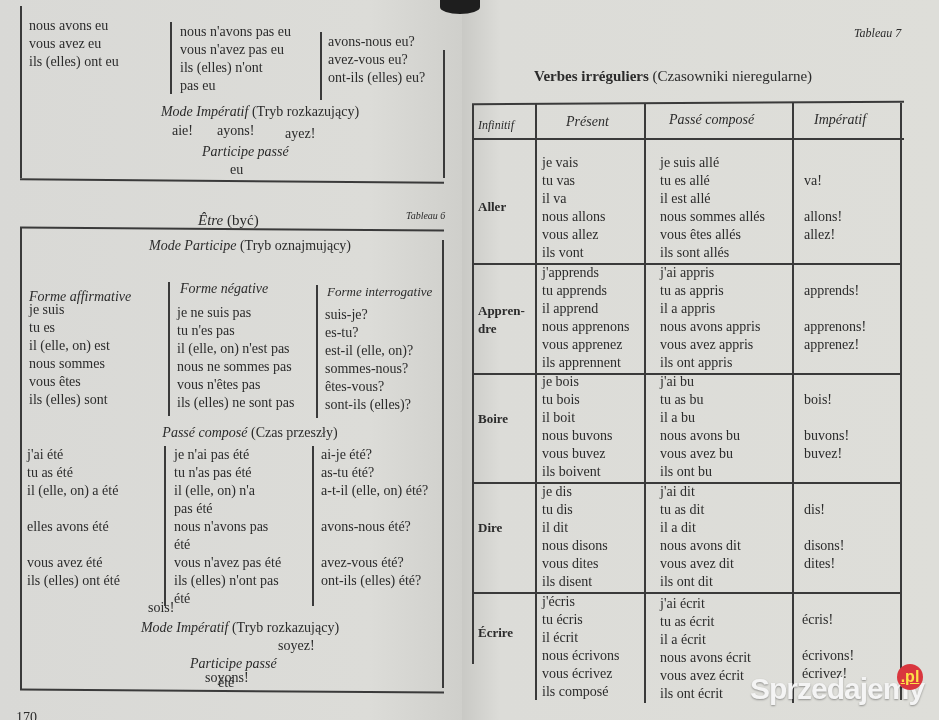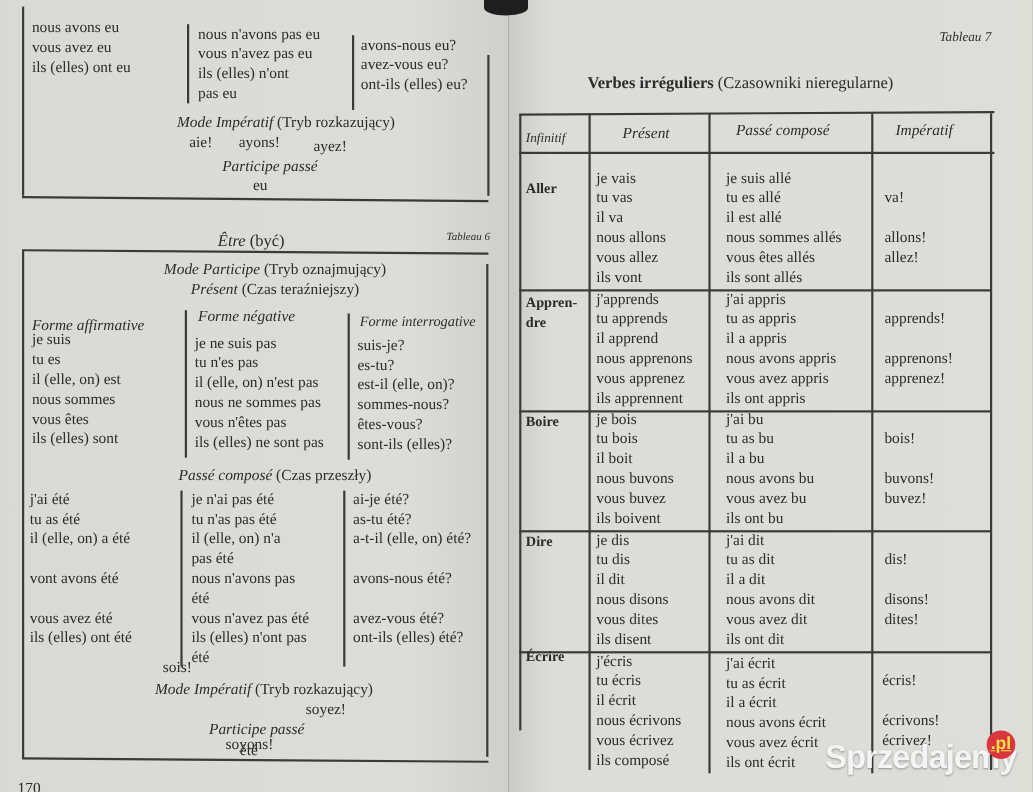--- a/index.html
+++ b/index.html
@@ -10,21 +10,21 @@
     color:#2b2b2b;
   }
   .page { position:absolute; top:0; height:720px; overflow:hidden; }
   .page-left { left:0; width:462px; background:linear-gradient(90deg,#d9d9d6 0%,#dcdcd8 80%,#cfcfcb 100%); }
   .page-right { left:462px; width:477px; background:linear-gradient(90deg,#c9c9c5 0%,#dcdcd8 8%,#deded9 100%); }
   .spine-shadow { position:absolute; left:440px; top:0; width:40px; height:14px; background:#1e1e1e; border-radius:0 0 60% 60%; }
   .abs { position:absolute; white-space:nowrap; }
   .vline { position:absolute; width:1.5px; background:#3a3a3a; }
   .hline { position:absolute; height:1.5px; background:#3a3a3a; }
   .it { font-style:italic; }
-  .b { font-weight:bold; }
+  .b { font-weight:bold;margin-top:36px; }
   .lines div { height:18px; line-height:18px; font-size:14px; }
   .sm { font-size:13px; }
   .center { text-align:center; }
   .watermark {
     position:absolute; left:750px; top:672px; font-family:"Liberation Sans", sans-serif;
     font-weight:bold; font-size:30px; color:#f4f4f4; letter-spacing:-1px;
     text-shadow:0 1px 2px rgba(0,0,0,0.35);
   }
   .wm-badge {
     position:absolute; left:897px; top:664px; width:26px; height:26px; border-radius:50%;
@@ -78,24 +78,20 @@
 
   <div class="hline" style="left:20px;top:228px;width:424px;transform:rotate(0.4deg);"></div>
   <div class="vline" style="left:20px;top:228px;height:462px;"></div>
   <div class="vline" style="left:442px;top:240px;height:448px;"></div>
   <div class="hline" style="left:20px;top:690px;width:424px;transform:rotate(0.4deg);"></div>
 
   <div class="abs center" style="left:120px;top:238px;width:260px;font-size:14px;">
     <span class="it">Mode Participe</span>
     <span>(Tryb oznajmujący)</span>
   </div>
-  <div class="abs center" style="left:140px;top:256px;width:220px;font-size:14px;">
-    <span class="it">Présent</span>
-    <span>(Czas teraźniejszy)</span>
-  </div>
 
   <div class="abs it" style="left:29px;top:289px;font-size:14px;">Forme affirmative</div>
   <div class="abs it" style="left:180px;top:281px;font-size:14px;">Forme négative</div>
   <div class="abs it" style="left:327px;top:284px;font-size:13px;">Forme interrogative</div>
 
   <div class="vline" style="left:168px;top:282px;height:134px;"></div>
   <div class="vline" style="left:316px;top:285px;height:133px;"></div>
 
   <div class="abs lines" style="left:29px;top:301px;">
     <div>je suis</div>
@@ -128,21 +124,21 @@
   </div>
 
   <div class="vline" style="left:164px;top:446px;height:160px;"></div>
   <div class="vline" style="left:312px;top:446px;height:160px;"></div>
 
   <div class="abs lines" style="left:27px;top:446px;">
     <div>j'ai été</div>
     <div>tu as été</div>
     <div>il (elle, on) a été</div>
     <div></div>
-    <div>vont avons été</div>
+    <div>elles avons été</div>
     <div></div>
     <div>vous avez été</div>
     <div>ils (elles) ont été</div>
   </div>
   <div class="abs lines" style="left:174px;top:446px;">
     <div>je n'ai pas été</div>
     <div>tu n'as pas été</div>
     <div>il (elle, on) n'a</div>
     <div>pas été</div>
     <div>nous n'avons pas</div>

